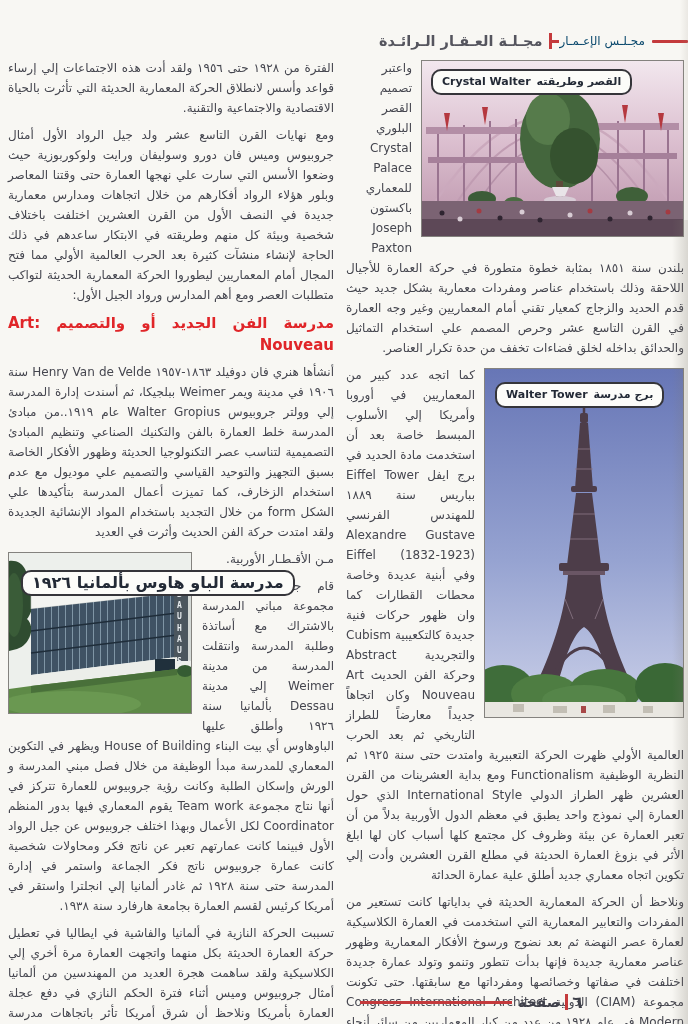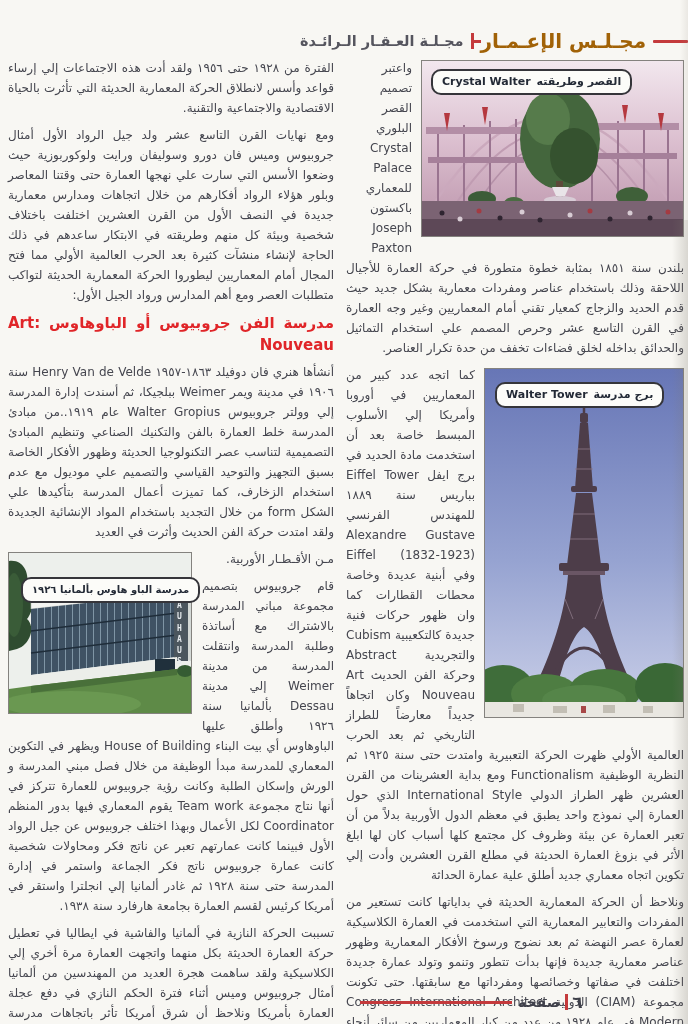--- a/index.html
+++ b/index.html
@@ -13,21 +13,21 @@
   .page{position:relative;width:688px;height:1024px;background:#f8f7f3;overflow:hidden;}
   .scan-edge{position:absolute;right:0;top:220px;width:16px;height:804px;
     background:linear-gradient(to left, rgba(125,120,110,.26), rgba(125,120,110,0));}
   .scan-edge-top{position:absolute;right:0;top:0;width:8px;height:220px;
     background:linear-gradient(to left, rgba(150,140,130,.14), rgba(150,140,130,0));}
 
   
   .header{position:absolute;top:28px;right:0;left:300px;height:26px;
     display:flex;align-items:center;gap:7px;direction:rtl;}
   .h-line{width:36px;height:3px;background:#c43a3c;border-radius:1px;}
-  .h-logo{color:#a16207;font-weight:bold;font-size:20px;white-space:nowrap;letter-spacing:.3px;}
+  .h-logo{color:#0c4a6e;font-weight:normal;font-size:12px;white-space:nowrap;letter-spacing:.3px;}
   .h-tick{width:3px;height:16px;background:#c43a3c;position:relative;}
   .h-tick::after{content:"";position:absolute;left:3px;top:7px;width:7px;height:2.5px;background:#c43a3c;}
   .h-title{color:#55555e;font-weight:700;font-size:14.5px;white-space:nowrap;letter-spacing:.4px;}
 
   
   .col{position:absolute;top:58px;font-size:12px;line-height:20px;color:#45464f;
     text-align:justify;direction:rtl;}
   .col-right{left:346px;width:338px;}
   .col-left{left:8px;width:326px;}
   .col p{margin:0 0 7px 0;}
@@ -38,21 +38,21 @@
   .fig svg{display:block;}
   .fig-crystal{float:right;width:263px;height:177px;margin:2px 0 10px 9px;}
   .fig-eiffel {float:right;width:200px;height:350px;margin:3px 0 10px 9px;}
   .fig-bauhaus{float:left;width:184px;height:162px;margin:3px 10px 8px 0;}
   .fig-label{position:absolute;display:flex;gap:6px;align-items:center;direction:rtl;
     background:#fcfcf9;border:2px solid #35353a;border-radius:10px;
     padding:1px 9px;font-size:11px;font-weight:bold;color:#232a36;white-space:nowrap;}
   .fig-label .lat{font-size:11px;}
   .lbl-crystal{left:9px;top:8px;}
   .lbl-eiffel{left:10px;top:13px;}
-  .lbl-bauhaus{left:12px;top:24px;font-size:10px;}
+  .lbl-bauhaus{left:12px;top:17px;font-size:16px;}
   .bauhaus-sign{position:absolute;top:33px;right:2px;width:14px;height:82px;
     writing-mode:vertical-rl;text-orientation:upright;
     font-family:"DejaVu Sans Mono",monospace;font-size:8px;font-weight:bold;
     letter-spacing:2.2px;color:#e6ebee;}
 
   
   .footer{position:absolute;top:992px;left:358px;display:flex;align-items:center;direction:ltr;}
   .f-line{width:152px;height:3px;background:#c43a3c;margin-left:2px;}
   .f-word{font-size:14px;font-weight:bold;color:#3f404a;margin:0 5px 0 6px;letter-spacing:.5px;}
   .f-tick{width:3px;height:16px;background:#c43a3c;margin:0 4px 0 0;}
@@ -188,21 +188,21 @@
       </div>
     </div>
 
     <p>كما اتجه عدد كبير من المعماريين في أوروبا وأمريكا إلي الأسلوب المبسط خاصة بعد أن استخدمت مادة الحديد في برج ايفل Eiffel Tower بباريس سنة ١٨٨٩ للمهندس الفرنسي Alexandre Gustave Eiffel (1832-1923) وفي أبنية عديدة وخاصة محطات القطارات كما وان ظهور حركات فنية جديدة كالتكعيبية Cubism والتجريدية Abstract وحركة الفن الحديث Art Nouveau وكان اتجاهاً جديداً معارضاً للطراز التاريخي ثم بعد الحرب العالمية الأولي ظهرت الحركة التعبيرية وامتدت حتى سنة ١٩٢٥ ثم النظرية الوظيفية Functionalism ومع بداية العشرينات من القرن العشرين ظهر الطراز الدولي International Style الذي حول العمارة إلي نموذج واحد يطبق في معظم الدول الأوربية بدلاً من أن تعبر العمارة عن بيئة وظروف كل مجتمع كلها أسباب كان لها ابلغ الأثر في بزوغ العمارة الحديثة في مطلع القرن العشرين وأدت إلي تكوين اتجاه معماري جديد أطلق علية عمارة الحداثة</p>
     <p>ونلاحظ أن الحركة المعمارية الحديثة في بداياتها كانت تستعير من المفردات والتعابير المعمارية التي استخدمت في العمارة الكلاسيكية لعمارة عصر النهضة ثم بعد نضوج ورسوخ الأفكار المعمارية وظهور عناصر معمارية جديدة فإنها بدأت تتطور وتنمو وتولد عمارة جديدة اختلفت في صفاتها وخصائصها ومفرداتها مع سابقتها. حتى تكونت مجموعة (CIAM) الدولية Congress International Architect Modern في عام ١٩٢٨ من عدد من كبار المعماريين من سائر أنحاء الدول الأوربية وكان للمجموعة دور كبير في تطوير عمارة الحداثة ولقد قامت المجموعة بعقد (١٠) اجتماعات خلال</p>
   </div>
 
   <div class="col col-left">
     <p>الفترة من ١٩٢٨ حتى ١٩٥٦ ولقد أدت هذه الاجتماعات إلي إرساء قواعد وأسس لانطلاق الحركة المعمارية الحديثة التي تأثرت بالحياة الاقتصادية والاجتماعية والتقنية.</p>
     <p>ومع نهايات القرن التاسع عشر ولد جيل الرواد الأول أمثال جروبيوس وميس فان دورو وسوليفان ورايت ولوكوربوزية حيث وضعوا الأسس التي سارت علي نهجها العمارة حتى وقتنا المعاصر وبلور هؤلاء الرواد أفكارهم من خلال اتجاهات ومدارس معمارية جديدة في النصف الأول من القرن العشرين اختلفت باختلاف شخصية وبيئة كل منهم وطريقته في الابتكار ساعدهم في ذلك الحاجة لإنشاء منشآت كثيرة بعد الحرب العالمية الأولي مما فتح المجال أمام المعماريين ليطوروا الحركة المعمارية الحديثة لتواكب متطلبات العصر ومع أهم المدارس ورواد الجيل الأول:</p>
-    <h2 class="red-heading">مدرسة الفن جروبيوس أو الباوهاوس :Art Nouveau</h2>
+    <h2 class="red-heading">مدرسة الفن الجديد أو والتصميم :Art Nouveau</h2>
     <p>أنشأها هنري فان دوفيلد ١٨٦٣-١٩٥٧ Henry Van de Velde سنة ١٩٠٦ في مدينة ويمر Weimer ببلجيكا، ثم أسندت إدارة المدرسة إلي وولتر جروبيوس Walter Gropius عام ١٩١٩..من مبادئ المدرسة خلط العمارة بالفن والتكنيك الصناعي وتنظيم المبادئ التصميمية لتناسب عصر التكنولوجيا الحديثة وظهور الأفكار الخاصة بسبق التجهيز والتوحيد القياسي والتصميم علي موديول مع عدم استخدام الزخارف، كما تميزت أعمال المدرسة بتأكيدها علي الشكل form من خلال التجديد باستخدام المواد الإنشائية الجديدة ولقد امتدت حركة الفن الحديث وأثرت في العديد</p>
 
     <div class="fig fig-bauhaus">
       <svg width="182" height="160" viewBox="0 0 182 160" aria-hidden="true">
         <defs>
           <pattern id="mull" width="7" height="10" patternUnits="userSpaceOnUse">
             <rect width="7" height="10" fill="#3f5264"></rect>
             <line x1="0.5" y1="0" x2="0.5" y2="10" stroke="#7f95a5" stroke-width="1"></line>
           </pattern>
         </defs>

